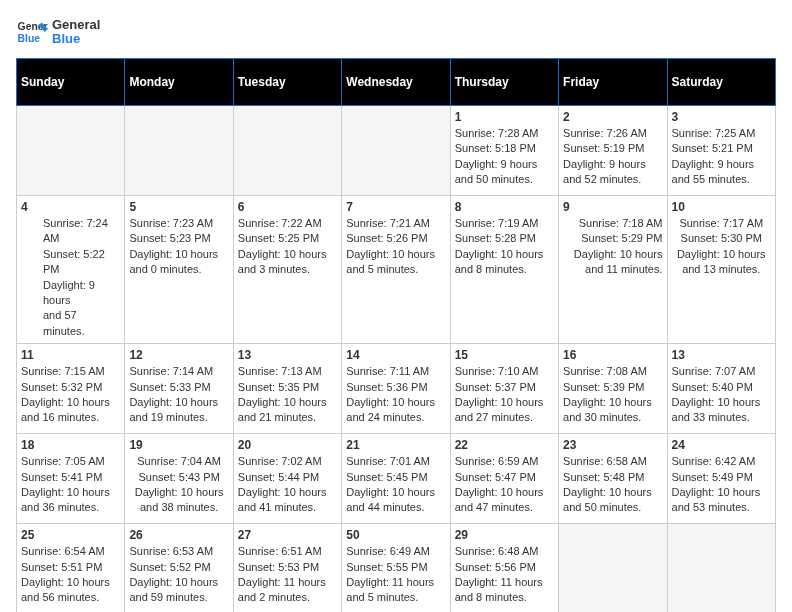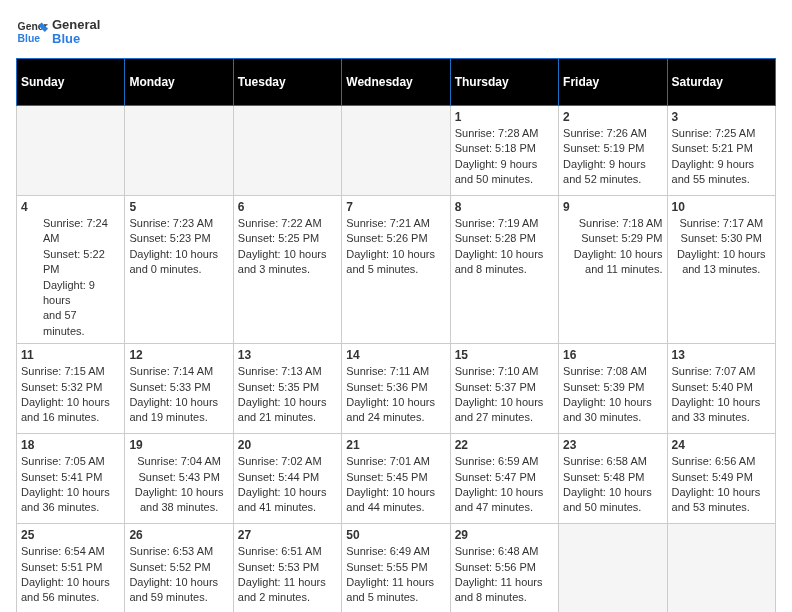--- a/index.html
+++ b/index.html
@@ -276,21 +276,21 @@
         </td>
         <td>
           <span class="day-number">23</span>
           <div class="day-info" style="white-space: pre-line;">Sunrise: 6:58 AM
 Sunset: 5:48 PM
 Daylight: 10 hours
 and 50 minutes.</div>
         </td>
         <td>
           <span class="day-number">24</span>
-          <div class="day-info" style="white-space: pre-line;">Sunrise: 6:56 AM
+          <div class="day-info" style="white-space: pre-line;">Sunrise: 6:42 AM
 Sunset: 5:49 PM
 Daylight: 10 hours
 and 53 minutes.</div>
         </td>
       </tr>
       <tr>
         <td>
           <span class="day-number">25</span>
           <div class="day-info" style="white-space: pre-line;">Sunrise: 6:54 AM
 Sunset: 5:51 PM

